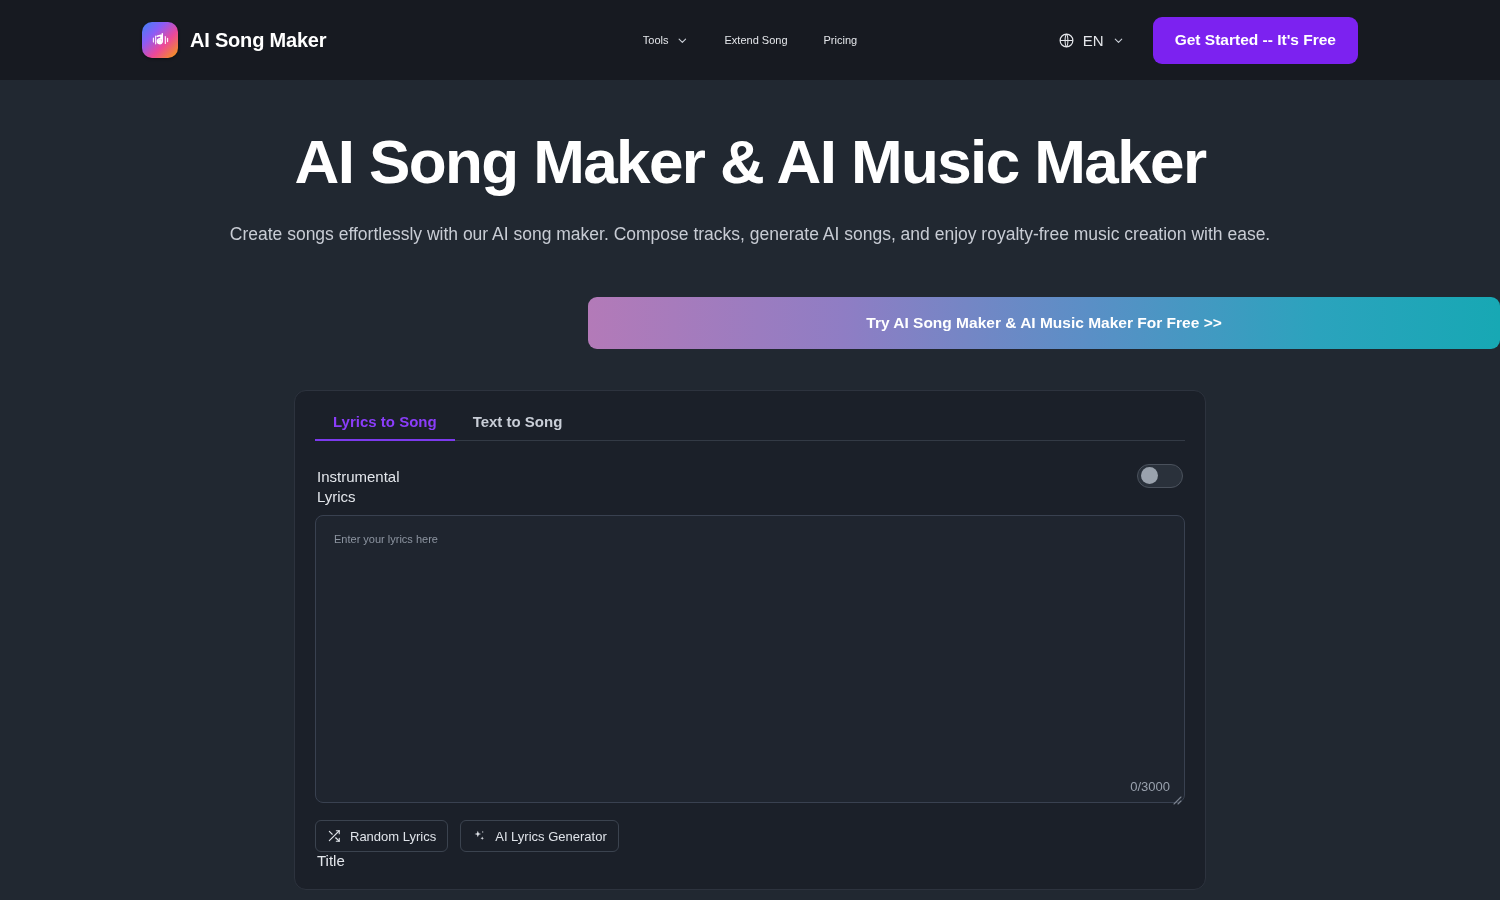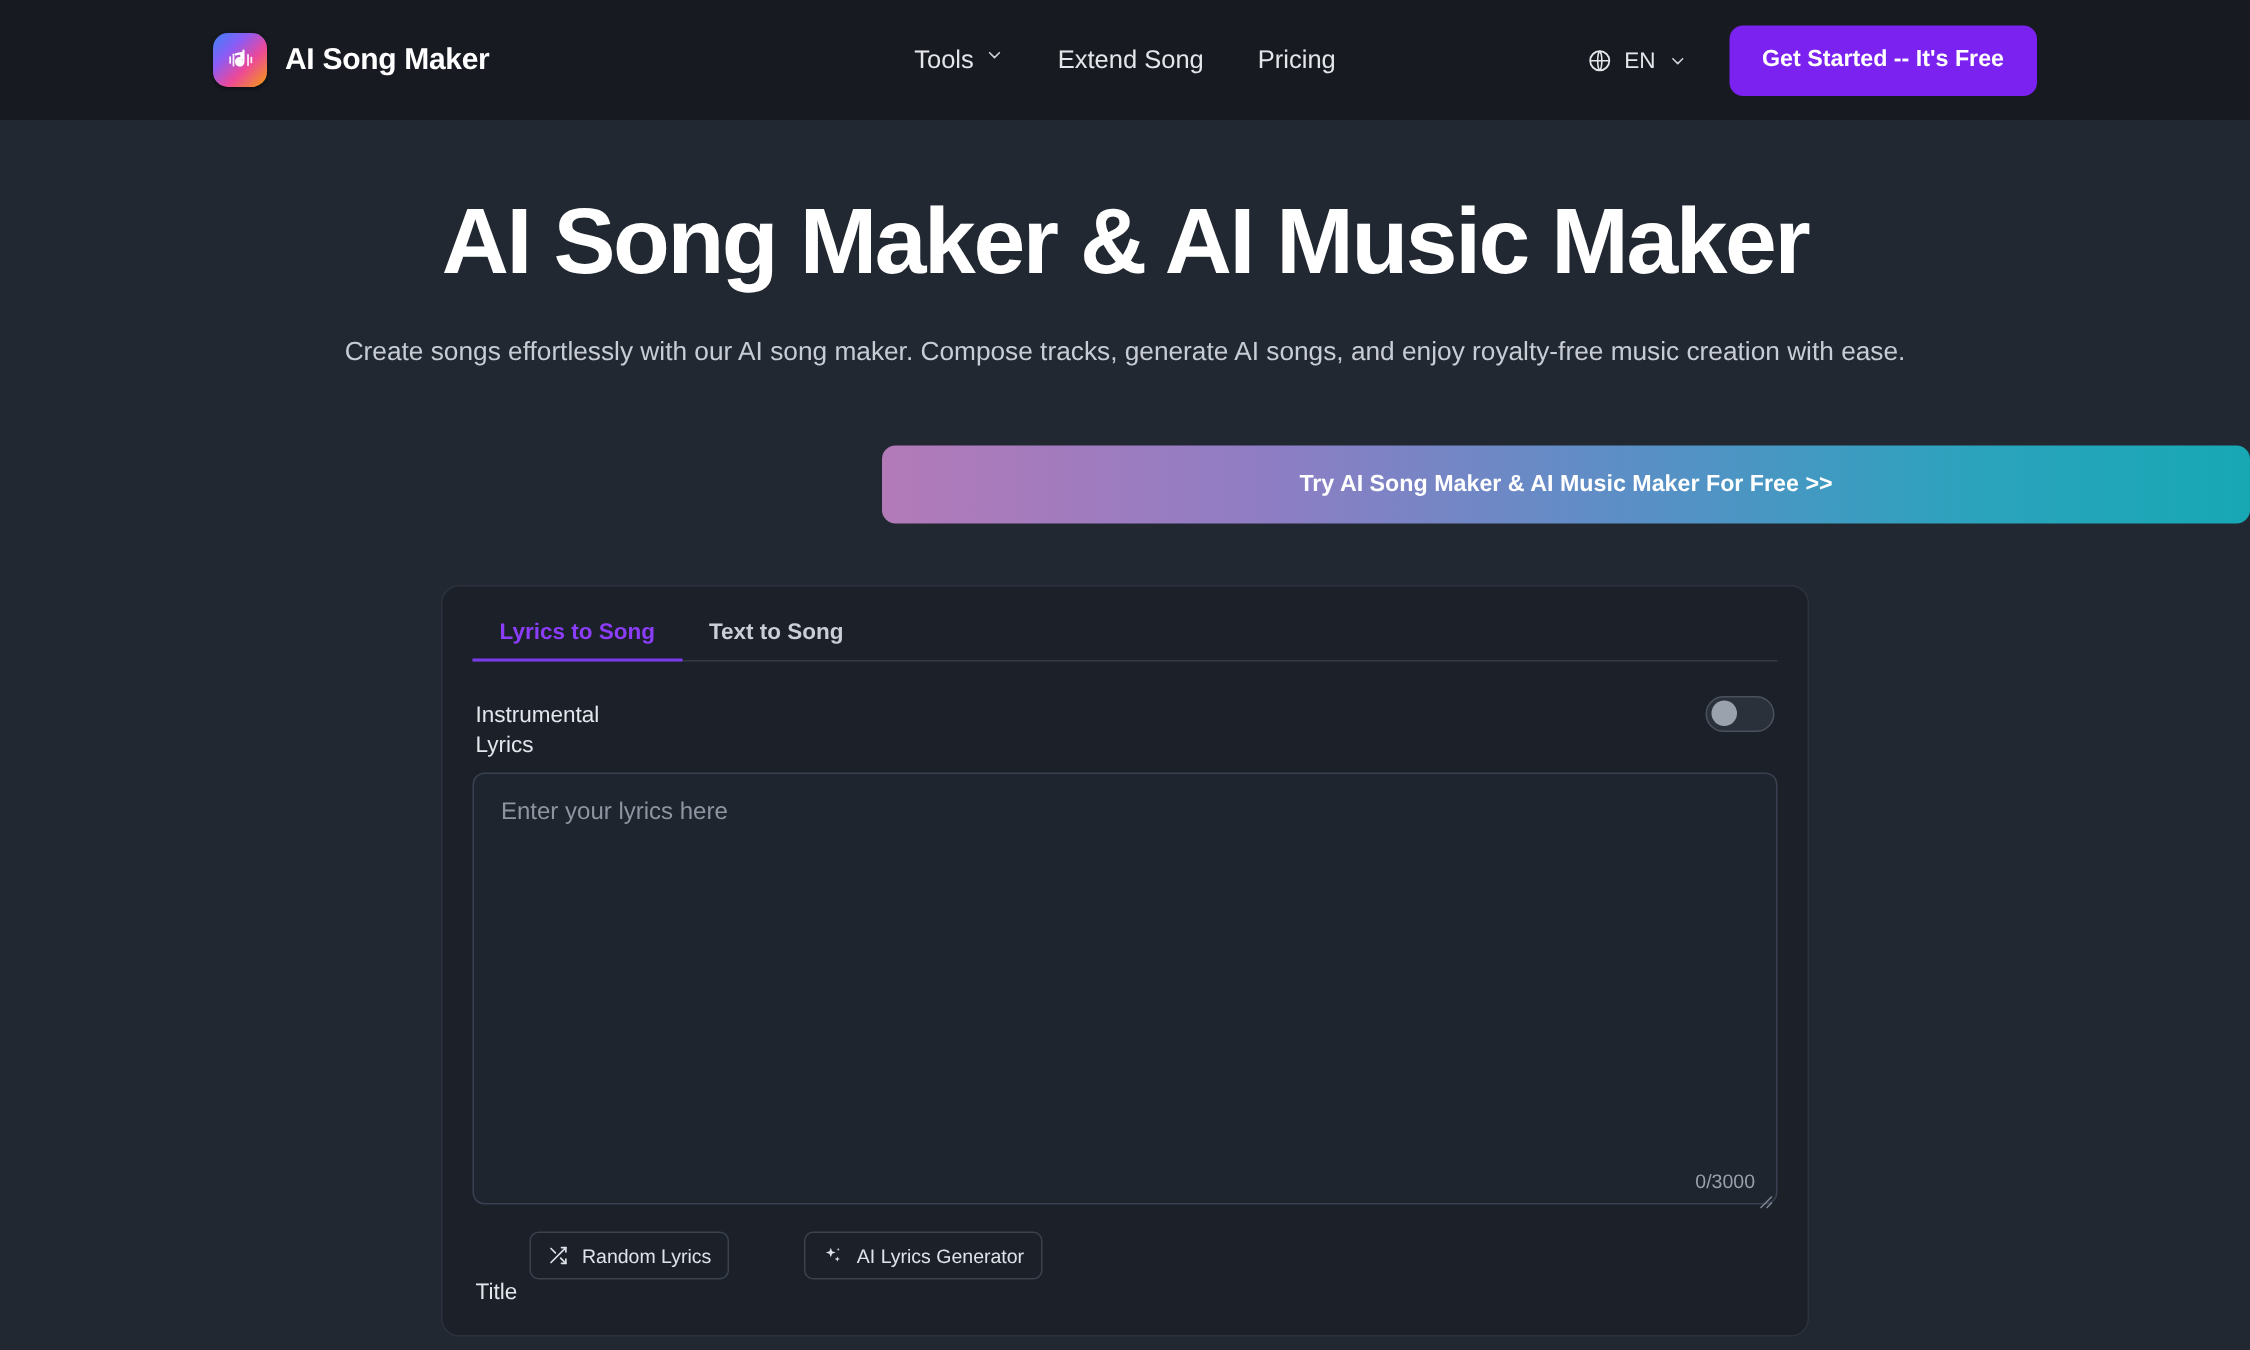--- a/index.html
+++ b/index.html
@@ -60,21 +60,21 @@
     transform: translateX(-50%);
     display: flex;
     align-items: center;
     gap: 36px;
   }
 
   .nav-item {
     display: flex;
     align-items: flex-start;
     gap: 7px;
-    font-size: 17px;
+    font-size: 11px;
     color: #e4e6ea;
     cursor: pointer;
     white-space: nowrap;
   }
 
   .header-right {
     margin-left: auto;
     display: flex;
     align-items: center;
     gap: 28px;
@@ -240,21 +240,21 @@
   }
 
   .lyrics-area {
     width: 100%;
     height: 288px;
     background: #1f252f;
     border: 1px solid #394150;
     border-radius: 8px;
     color: #e3e6eb;
     font-family: inherit;
-    font-size: 16px;
+    font-size: 11px;
     padding: 17px 18px;
     resize: none;
     outline: none;
   }
 
   .lyrics-area::placeholder { color: #8d95a1; }
 
   .char-counter {
     position: absolute;
     right: 15px;
@@ -286,21 +286,20 @@
     height: 28px;
     padding: 15px 11px;
     background: transparent;
     border: 1px solid #3b434f;
     border-radius: 6px;
     color: #dfe3e9;
     font-size: 13px;
     font-family: inherit;
     cursor: pointer;
     white-space: nowrap;
-    margin-left: 38px;
   }
 
   svg { display: block; }
 </style>
 </head>
 <body>
 
 <div class="header">
 
   <div class="brand">

